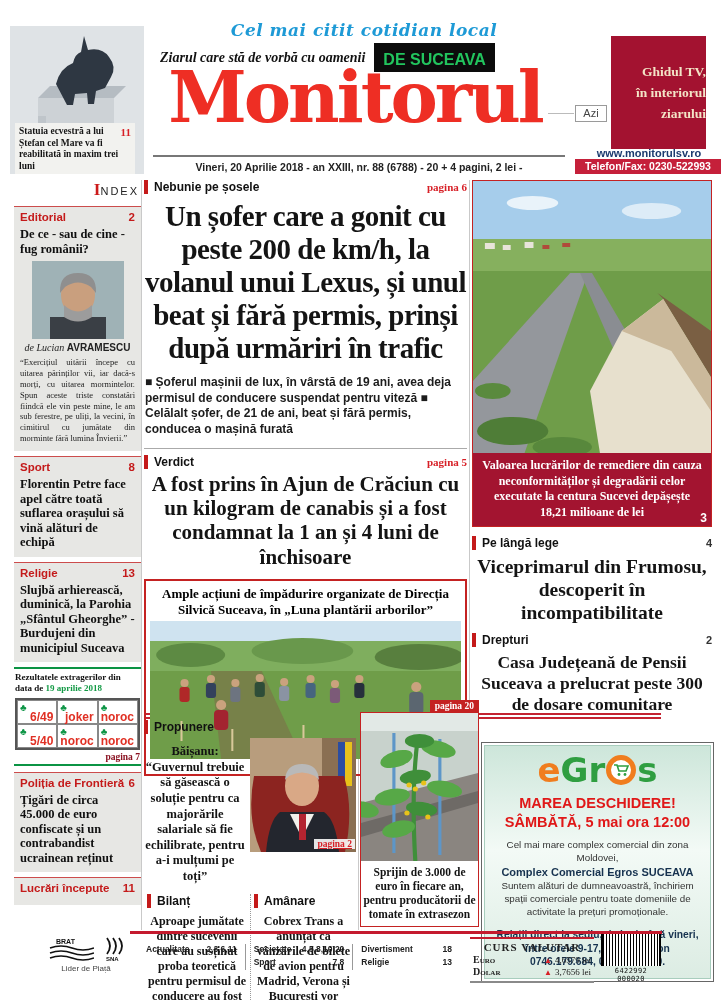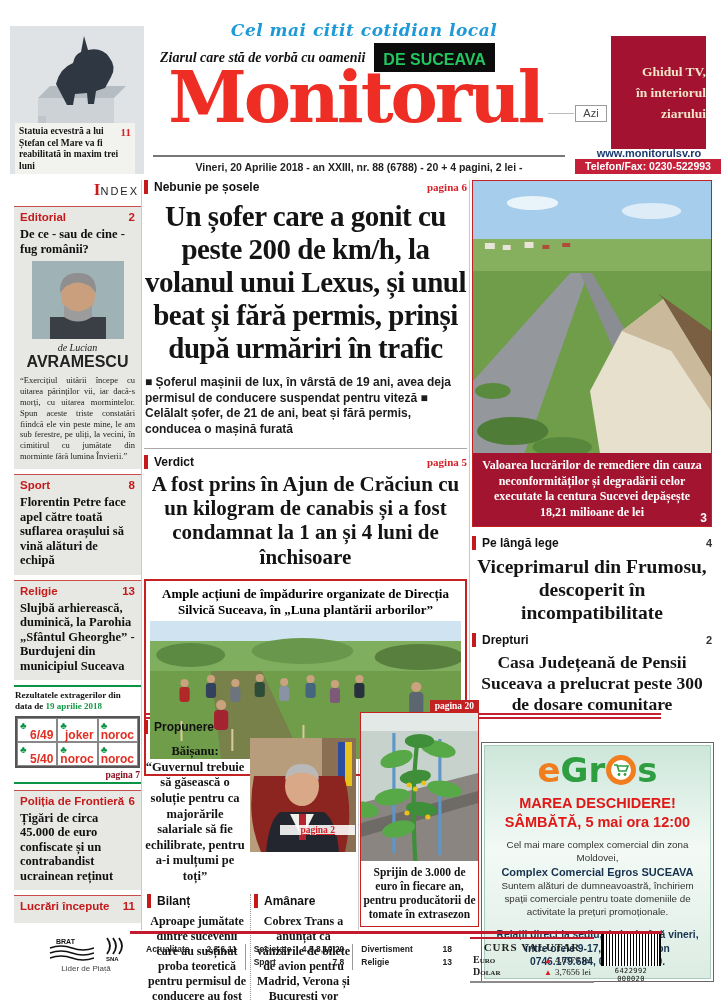--- a/index.html
+++ b/index.html
@@ -45,21 +45,21 @@
   .sidebar { left:14px; top:180px; width:127px; }
   .index-head { text-align:right; padding:0 2px 6px; }
   .idx-i { color:#cc1a1a; font:bold 17px "Liberation Serif", serif; }
   .idx-rest { font:11px "Liberation Sans", sans-serif; letter-spacing:2px; color:#222; }
   .sb-item { background:#e7e7e4; border-top:1px solid #cc4c4c; padding:4px 6px 7px; margin-bottom:5px; }
   .sb-head { display:flex; justify-content:space-between; font:bold 11.5px "Liberation Sans", sans-serif;
     color:#c41a1a; margin-bottom:4px; }
   .sb-title { font:bold 12.5px/1.16 "Liberation Serif", serif; color:#101010; }
   .ed-photo { width:92px; height:78px; margin:5px auto 3px; display:block; }
   .byline { text-align:center; font:italic 10px "Liberation Serif", serif; color:#222; margin:2px 0 4px; }
-  .byline b { font-style:normal; font-family:"Liberation Sans", sans-serif; font-size:16px; }
+  .byline b { font-style:normal; font-family:"Liberation Sans", sans-serif; font-size:10px; }
   .quote { font:8.5px/1.28 "Liberation Serif", serif; color:#222; text-align:justify; }
   .lotto { border-top:2px solid #0b9444; border-bottom:2px solid #0b9444; background:#fff;
     padding:3px 1px 2px; margin-bottom:6px; }
   .lotto-head { font:bold 9px/1.25 "Liberation Serif", serif; color:#111; }
   .lotto-date { color:#149a46; }
   .lotto-grid { display:grid; grid-template-columns:1fr 1fr 1fr; border:2px solid #555; margin:3px 0 2px; }
   .lotto-cell { position:relative; border:1px solid #888; height:24px; background:#fff;
     font:bold 12px "Liberation Sans", sans-serif; color:#e03024; text-align:right; padding:9px 3px 0 0; }
   .clover { position:absolute; top:-1px; left:2px; }
   .clover::before { content:"♣"; color:#0b9444; font-size:10px; }
@@ -91,22 +91,22 @@
   .right .kicker { margin-top:9px; }
   .h3 { font:bold 19.5px/1.18 "Liberation Serif", serif; text-align:center; color:#141414; margin:5px 0 2px; }
   .h4 { font:bold 17.5px/1.18 "Liberation Serif", serif; text-align:center; color:#141414; margin:5px 0 2px; }
 
   
   .prop { left:144px; top:720px; width:212px; }
   .prop-flex { display:flex; gap:4px; margin-top:4px; }
   .prop-text { width:102px; font:bold 12.5px/1.25 "Liberation Serif", serif; text-align:center; color:#131313; padding-top:6px; }
   .prop-photo { position:relative; width:106px; height:114px; }
   .prop-photo svg { width:100%; height:100%; display:block; }
-  .pg-chip { position:absolute; right:1px; bottom:17px; background:rgba(255,255,255,.88);
-    font:bold 9.5px "Liberation Serif", serif; color:#d71f26; padding:0 20px;text-decoration:underline; }
+  .pg-chip { position:absolute; right:1px; bottom:3px; background:rgba(255,255,255,.88);
+    font:bold 9.5px "Liberation Serif", serif; color:#d71f26; padding:0 3px;text-decoration:underline; }
   .duo { display:flex; margin-top:9px; }
   .duo-col { width:50%; padding:0 3px; }
   .duo-col + .duo-col { border-left:1px dotted #999; }
   .duo-text { font:bold 12px/1.25 "Liberation Serif", serif; text-align:center; color:#131313; margin-top:6px; }
 
   .tomato { left:360px; top:700px; width:119px; }
   .tomato-tab { float:right; background:#c42222; color:#fff; font:bold 9.5px "Liberation Serif", serif; padding:1px 5px; }
   .tomato-box { clear:both; border:1.5px solid #c42222; background:#fff; }
   .tomato-box svg { width:100%; height:148px; display:block; }
   .tomato-capt { font:bold 11.5px/1.22 "Liberation Serif", serif; text-align:center; color:#131313; padding:4px 2px 5px; }

